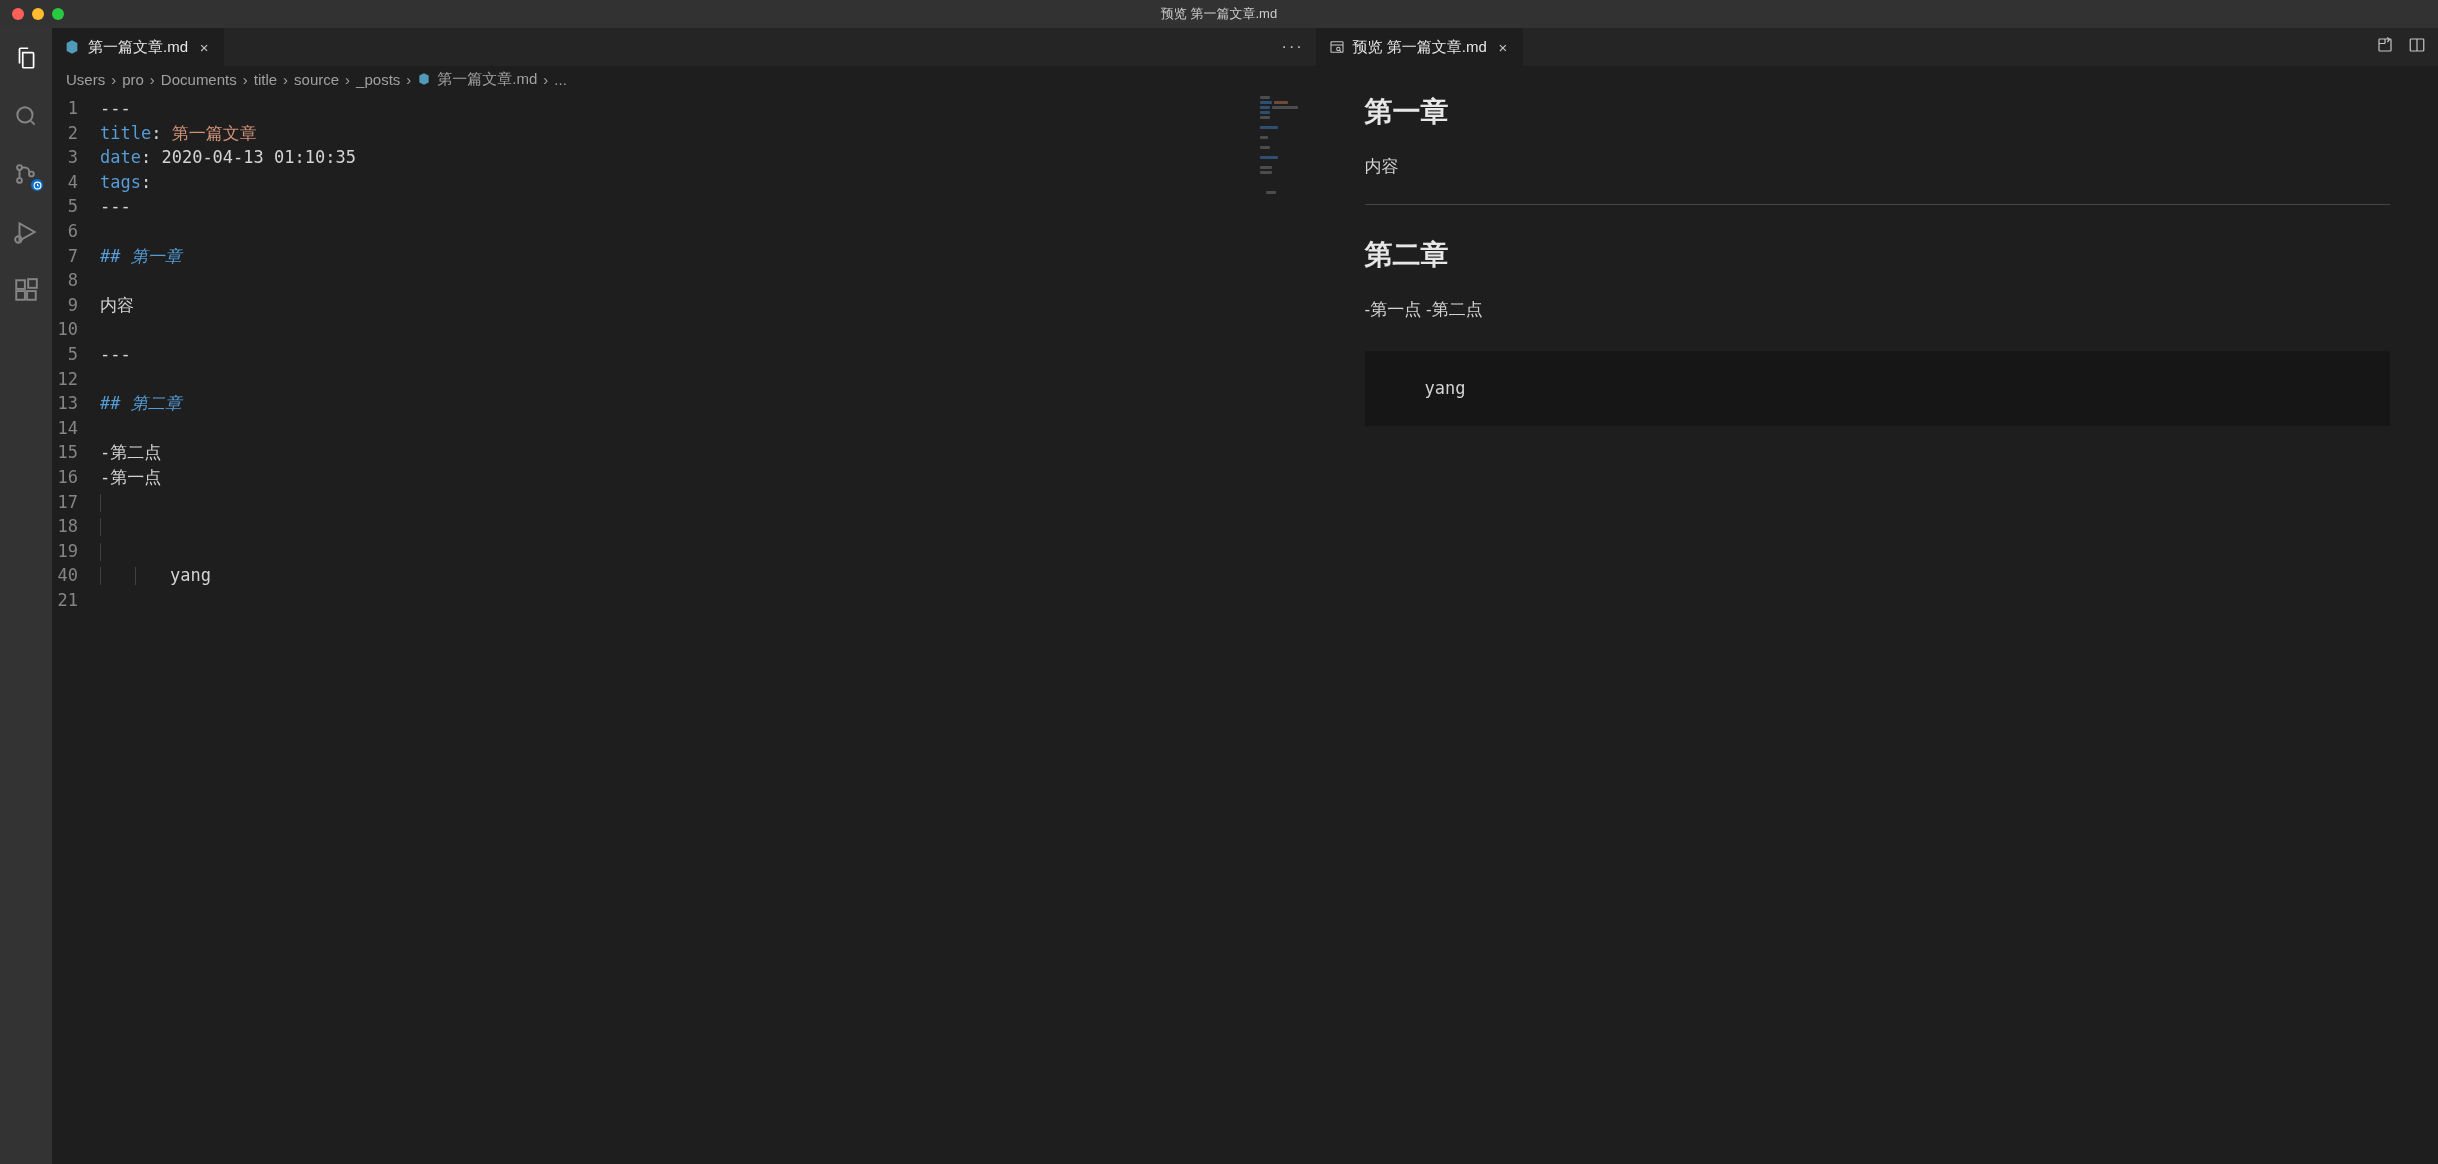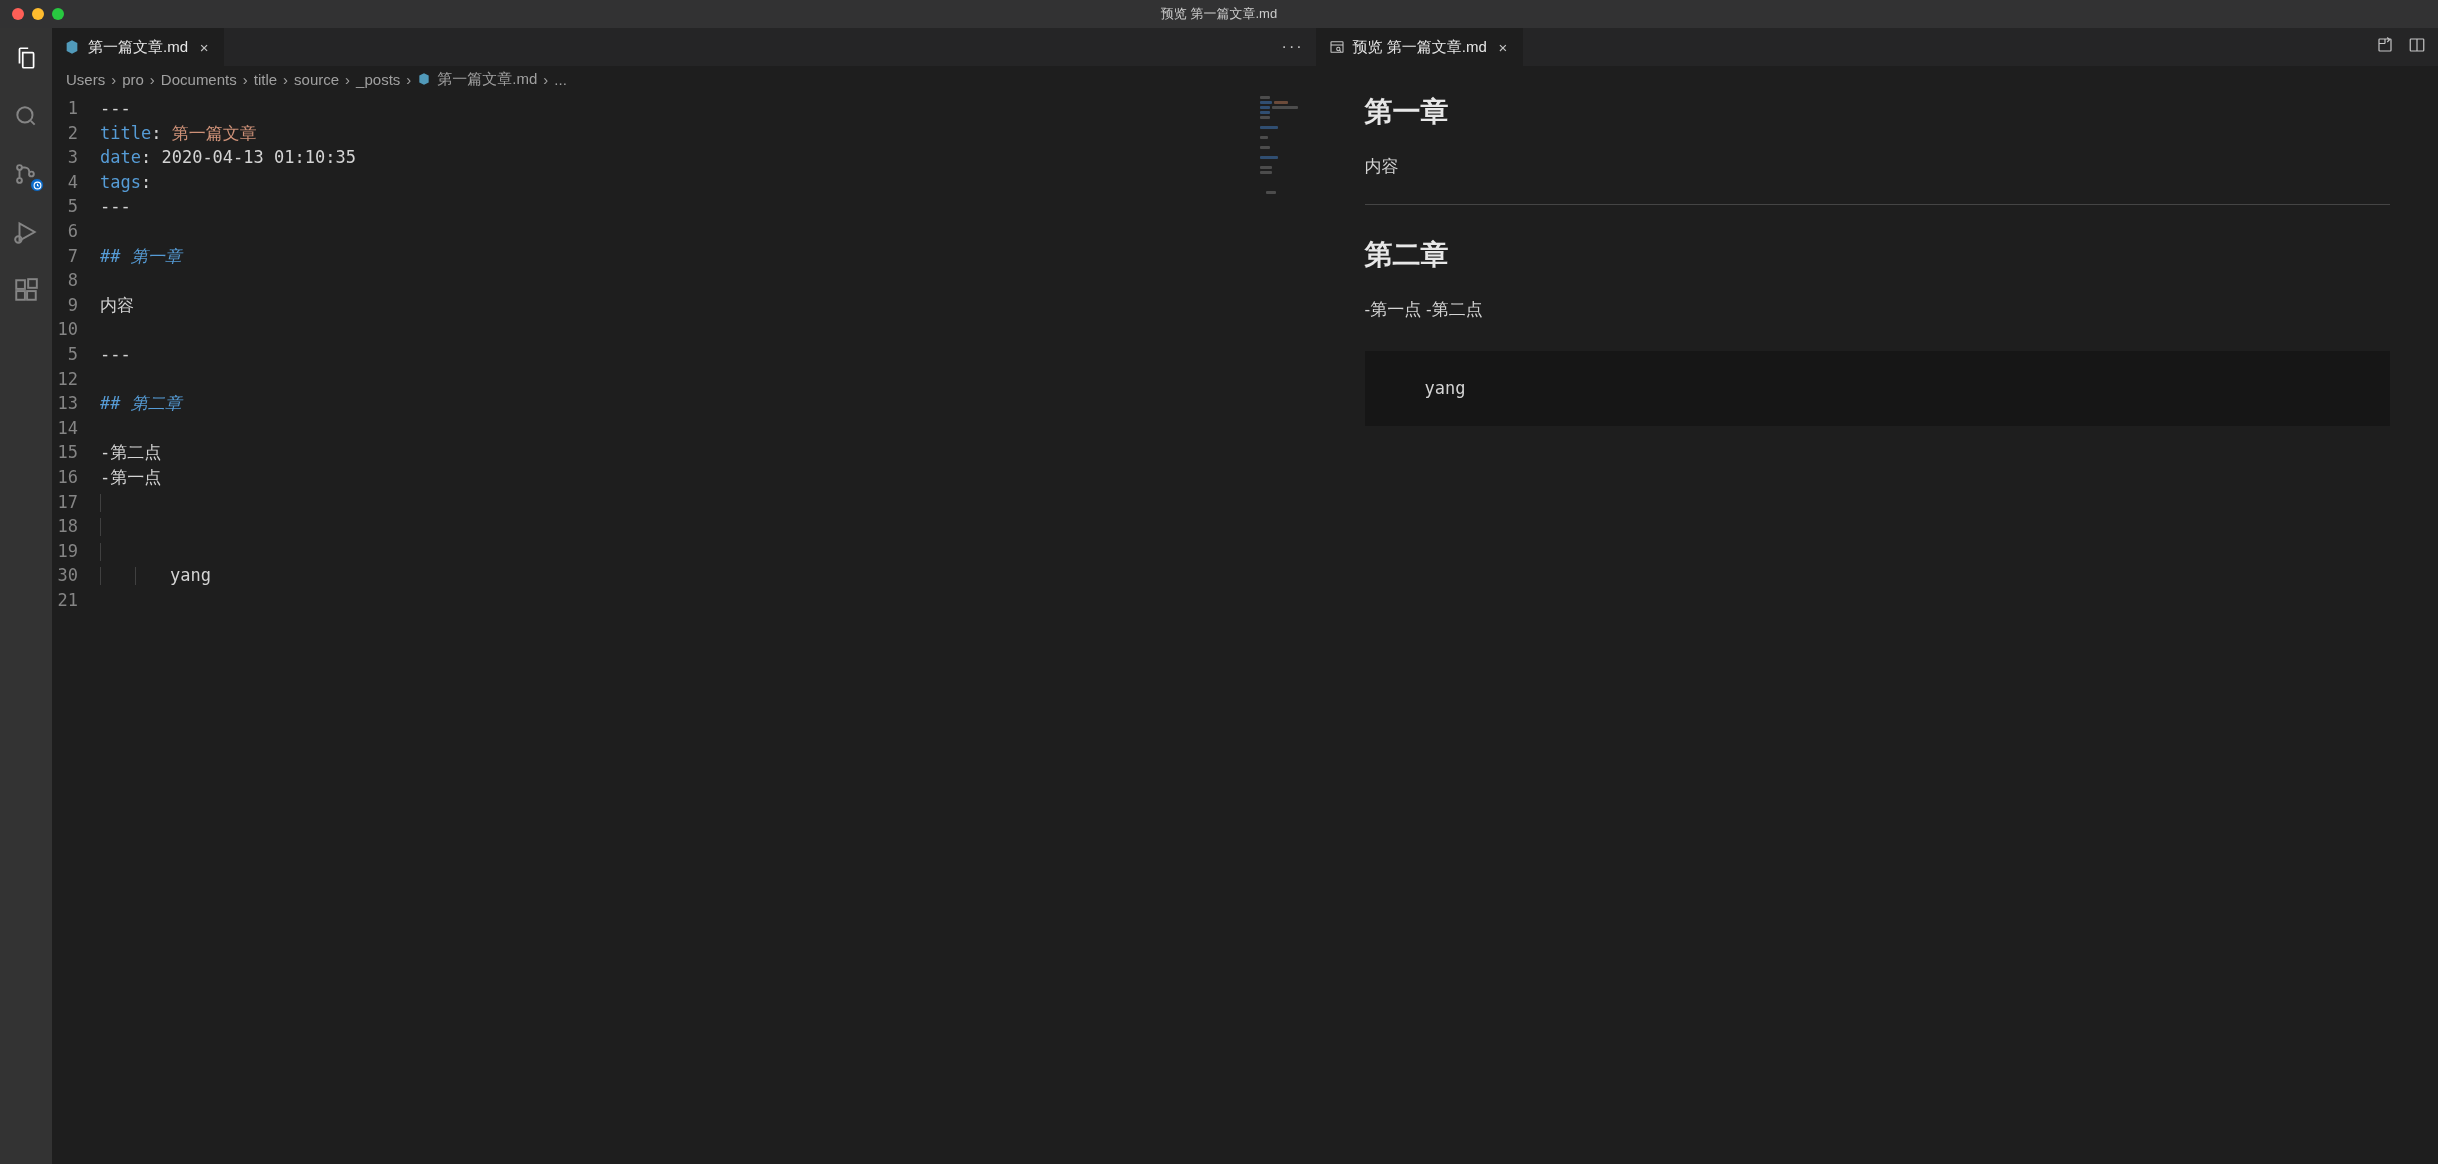--- a/index.html
+++ b/index.html
@@ -332,21 +332,21 @@
               <div>10</div>
               <div>5</div>
               <div>12</div>
               <div>13</div>
               <div>14</div>
             <div>15</div>
               <div>16</div>
               <div>17</div>
               <div>18</div>
               <div>19</div>
-              <div>30</div>
+              <div>40</div>
               <div>21</div>
           </div>
           <div class="code">
             <div class="line"><span class="tok-punct">---</span></div>
             <div class="line"><span class="tok-key">title</span><span class="tok-punct">: </span><span class="tok-str">第一篇文章</span></div>
             <div class="line"><span class="tok-key">date</span><span class="tok-punct">: </span><span class="tok-plain">2020-04-13 01:10:35</span></div>
             <div class="line"><span class="tok-key">tags</span><span class="tok-punct">:</span></div>
             <div class="line"><span class="tok-punct">---</span></div>
             <div class="line"></div>
             <div class="line"><span class="tok-head"><span>## </span><span>第一章</span></span></div>

